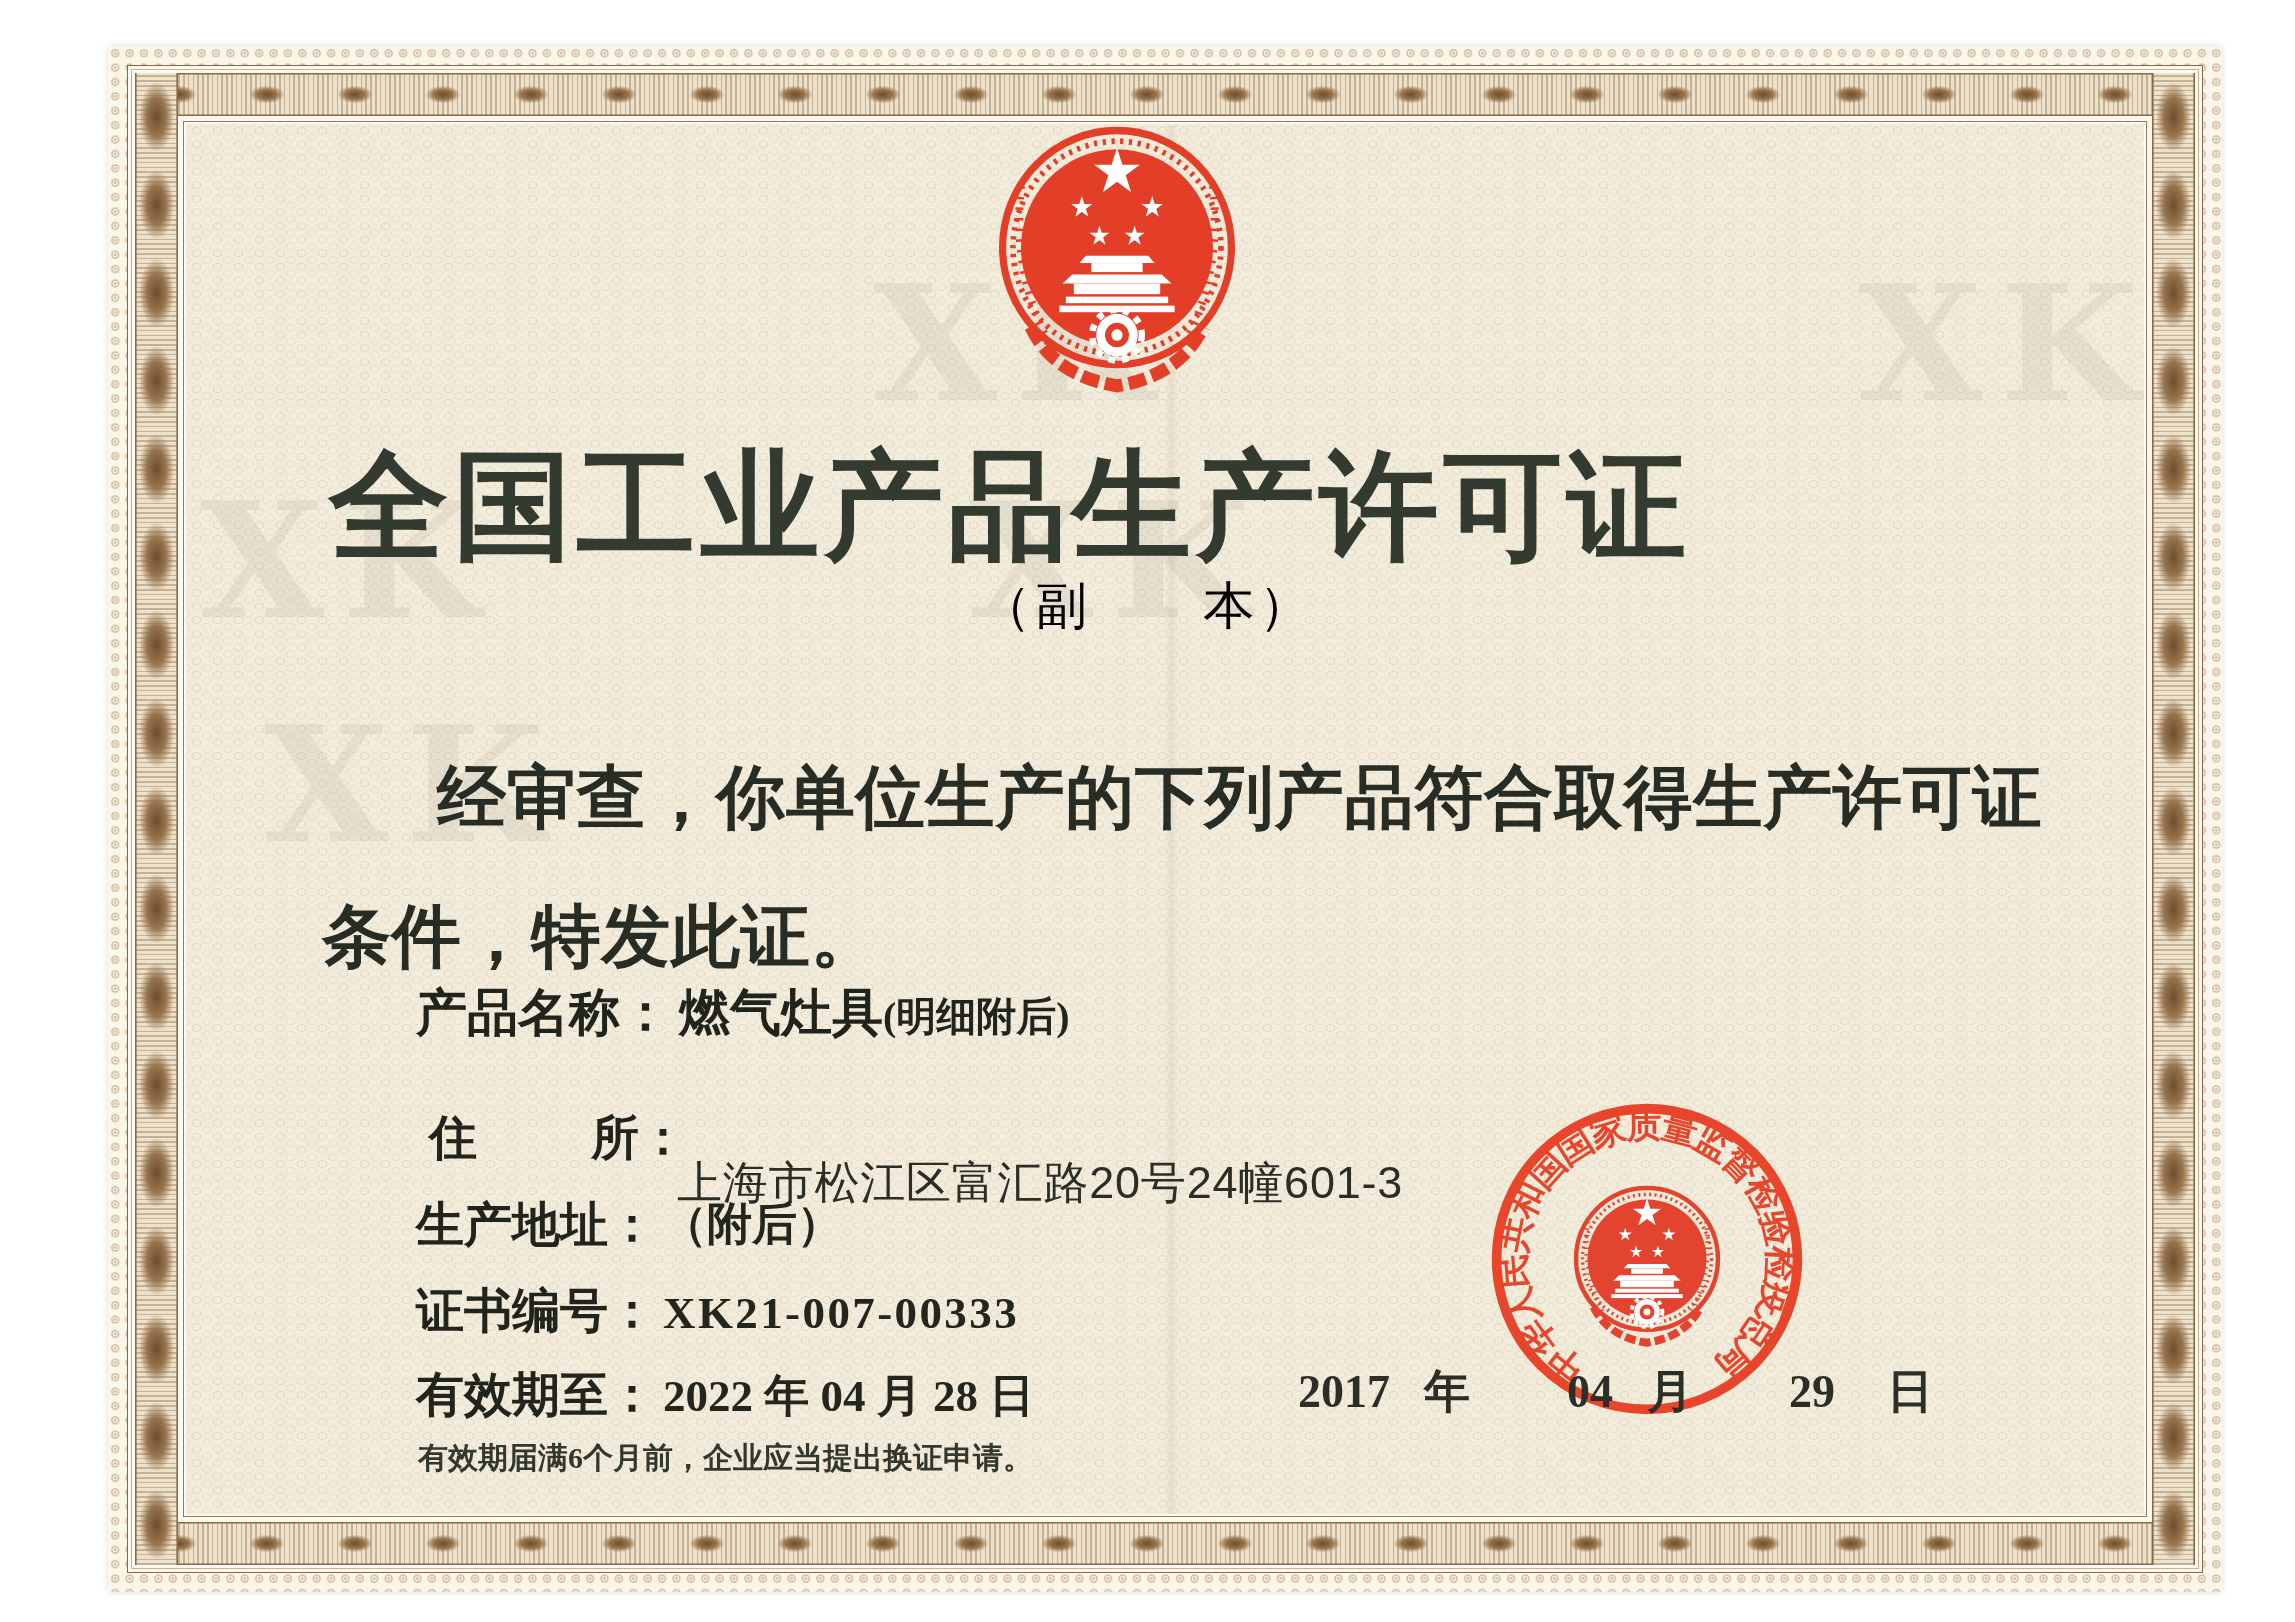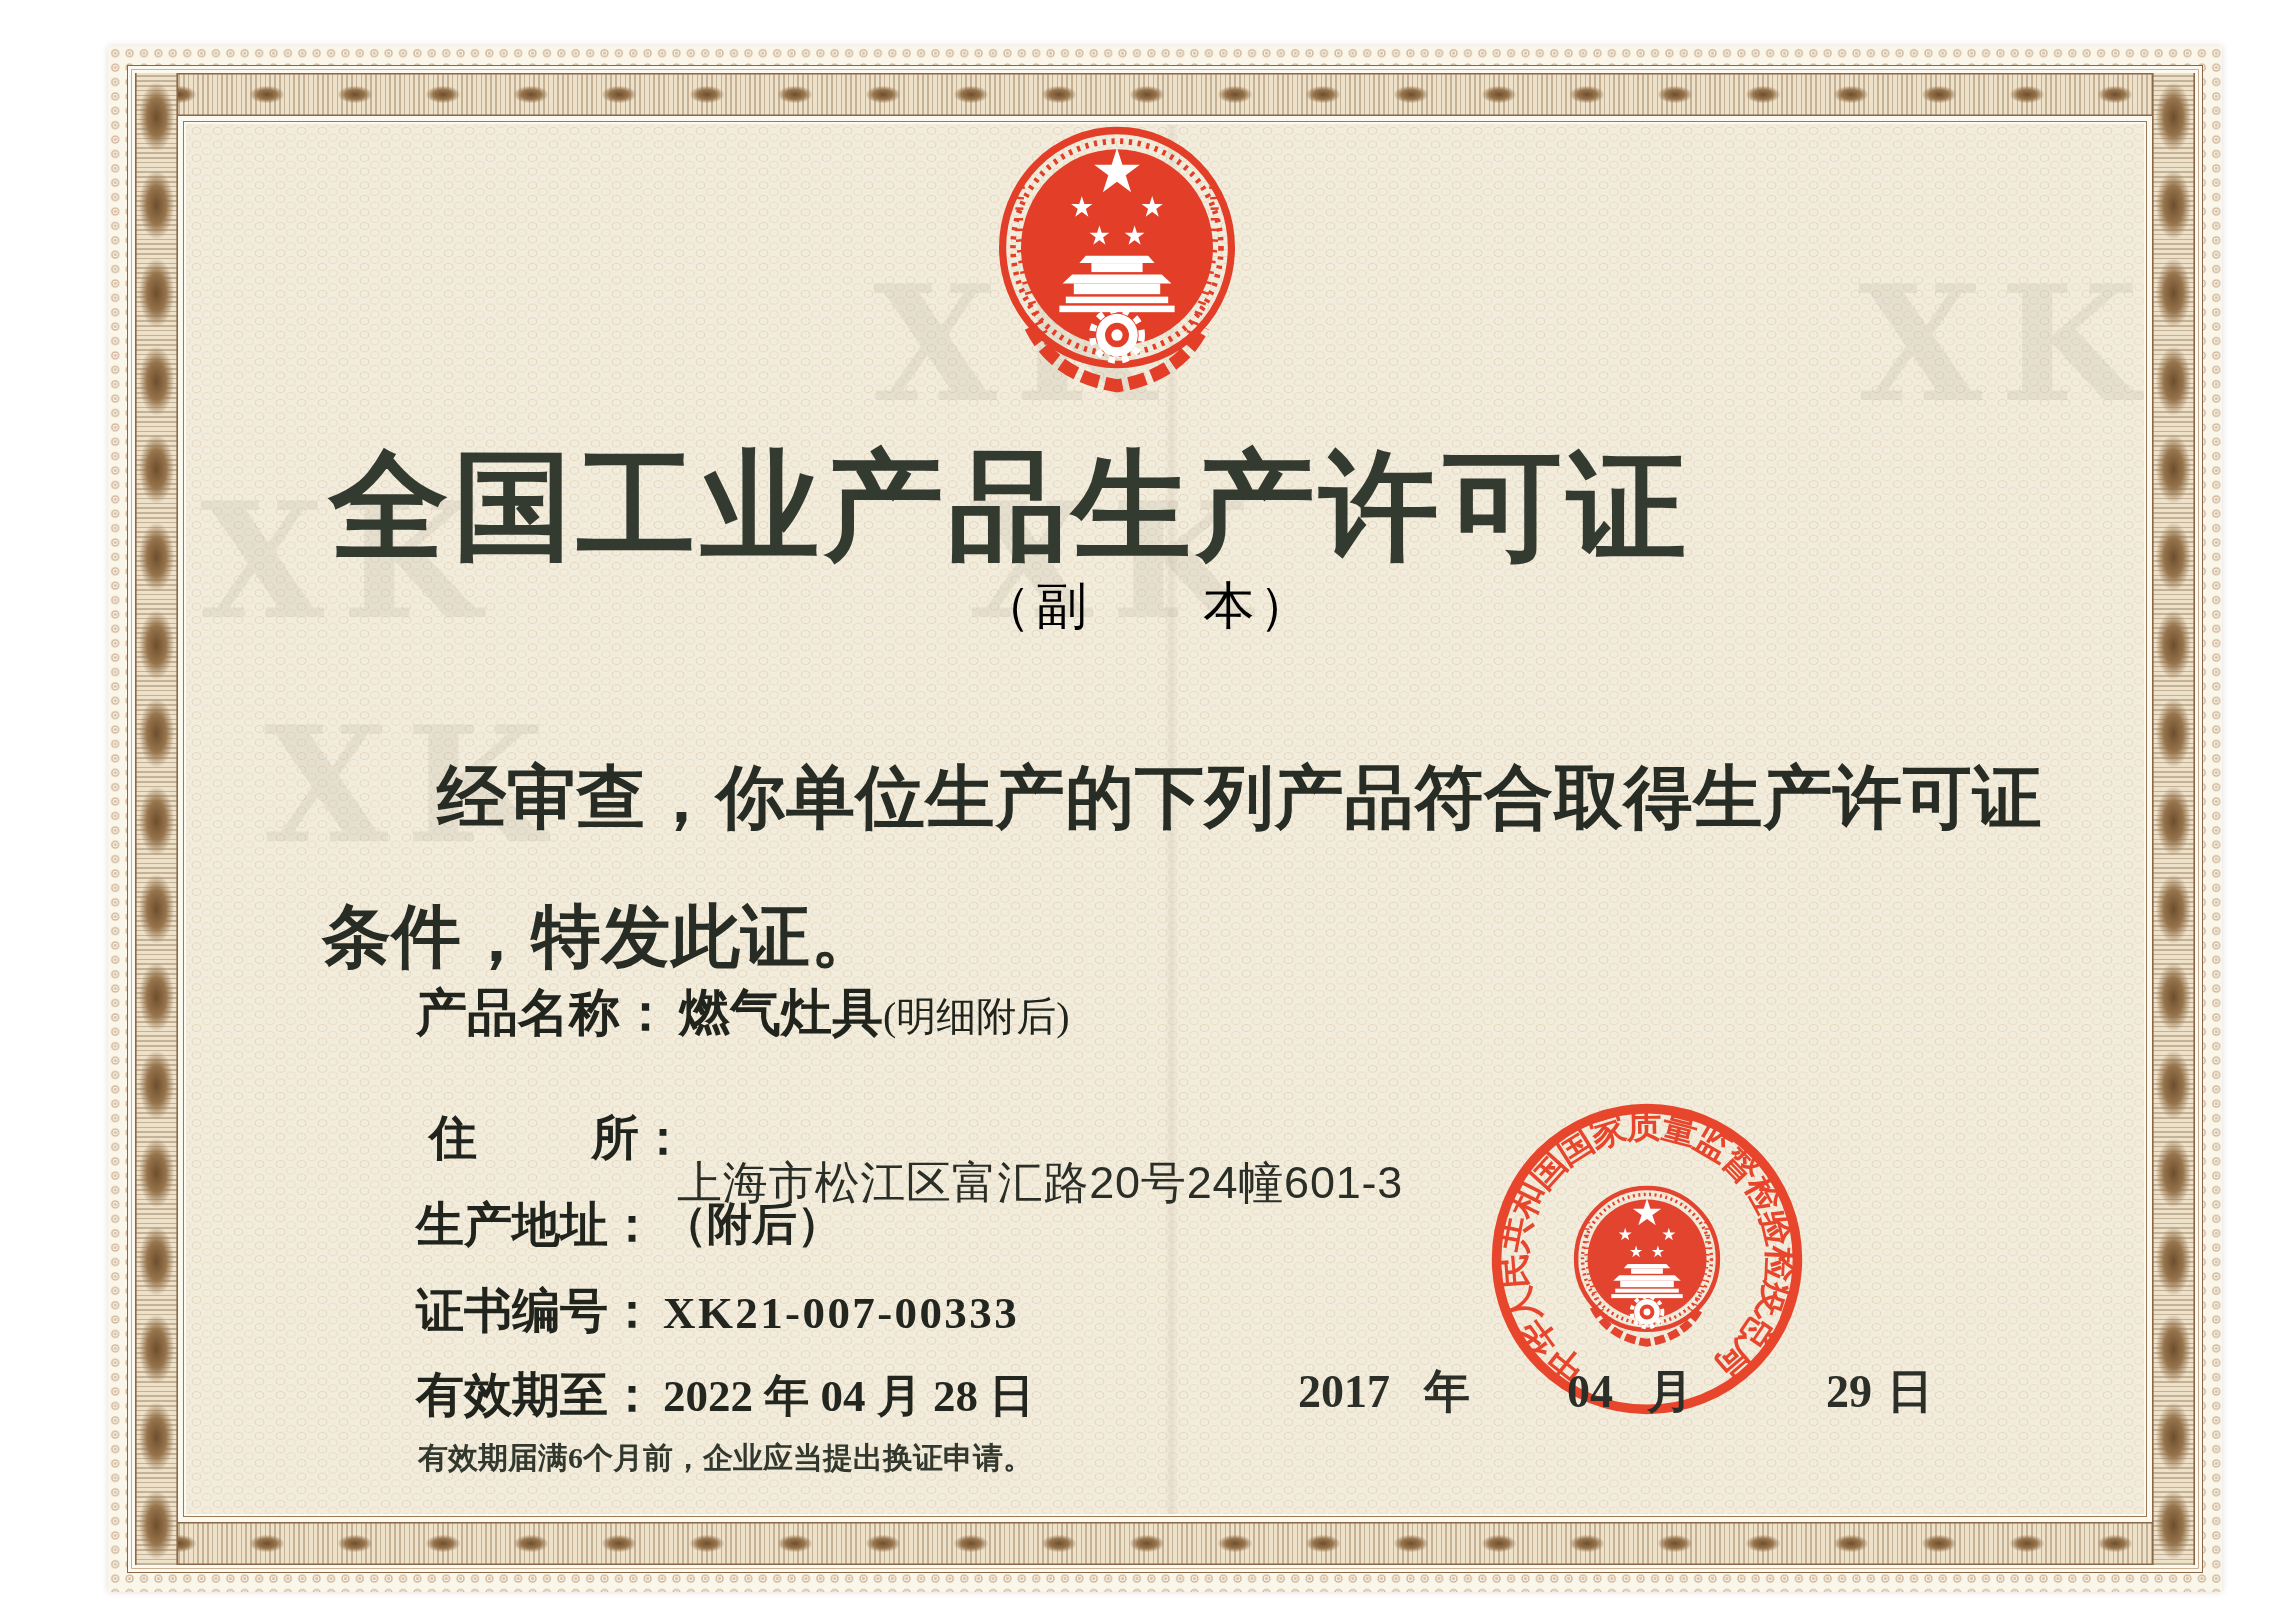--- a/index.html
+++ b/index.html
@@ -76,21 +76,21 @@
   .company {
     left:390px; top:674px; font-family:"Liberation Sans","DejaVu Sans",sans-serif;
     font-size:53px; font-weight:700; letter-spacing:1.6px; color:#262b23; line-height:1.05;
   }
   .bodyline { font-size:69px; font-weight:700; letter-spacing:0.8px; color:#272c24; line-height:1.1; }
   .body1 { left:437px; top:761px; }
   .body2 { left:322px; top:900px; }
   .product-row { left:416px; top:979px; display:flex; align-items:baseline; }
   .product-label, .product-value { font-size:51px; font-weight:700; color:#20241d; }
   .product-value { margin-left:8px; }
-  .product-note { font-size:40px; font-weight:400; color:#20241d; }
+  .product-note { font-size:40px; font-weight:700; color:#20241d; }
   .row-label { font-size:48px; font-weight:700; color:#20241d; line-height:1.05; }
   .row-value-sans {
     font-family:"Liberation Sans","DejaVu Sans",sans-serif;
     font-size:45px; font-weight:500; letter-spacing:0.8px; color:#2a2e27; line-height:1.05;margin-top:39px;
   }
   .row-value-serif { font-size:45px; font-weight:700; color:#22261f; line-height:1.05; }
   .certno-value { letter-spacing:2.4px; }
   .footnote { left:418px; top:1438px; font-size:30px; font-weight:700; color:#33382e; }
   .date-part { font-size:46px; font-weight:700; color:#2b2f28; line-height:1.05; }
   .seal-svg { left:1487px; top:1099px; }
@@ -188,17 +188,17 @@
     </defs>
     <text font-size="44" font-weight="700" fill="#e8462c" font-family="Liberation Serif, DejaVu Serif, serif" letter-spacing="2">
       <textPath href="#sealArc" startOffset="0" textLength="790">中华人民共和国国家质量监督检验检疫总局</textPath>
     </text>
   </svg>
 
   <span class="abs date-part" style="left:1298px;top:1368px">2017</span>
   <span class="abs date-part" style="left:1424px;top:1368px">年</span>
   <span class="abs date-part" style="left:1567px;top:1368px">04</span>
   <span class="abs date-part" style="left:1647px;top:1368px">月</span>
-  <span class="abs date-part" style="left:1826px;top:1368px">29</span>
+  <span class="abs date-part" style="left:1789px;top:1368px">29</span>
   <span class="abs date-part" style="left:1887px;top:1368px">日</span>
 
 </div>
 
 
 </body></html>

